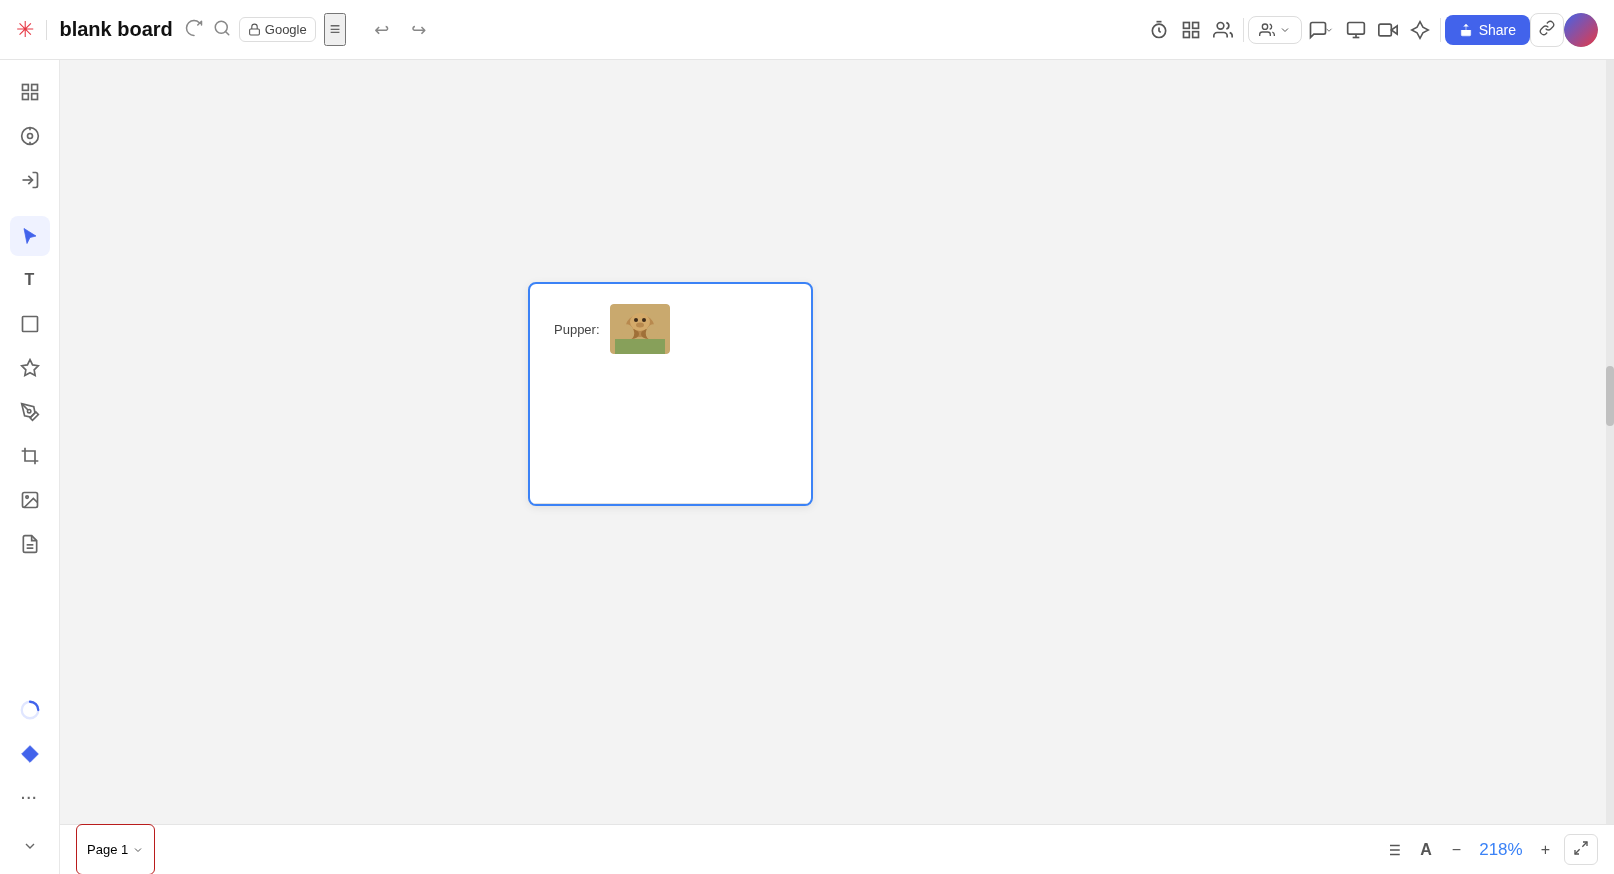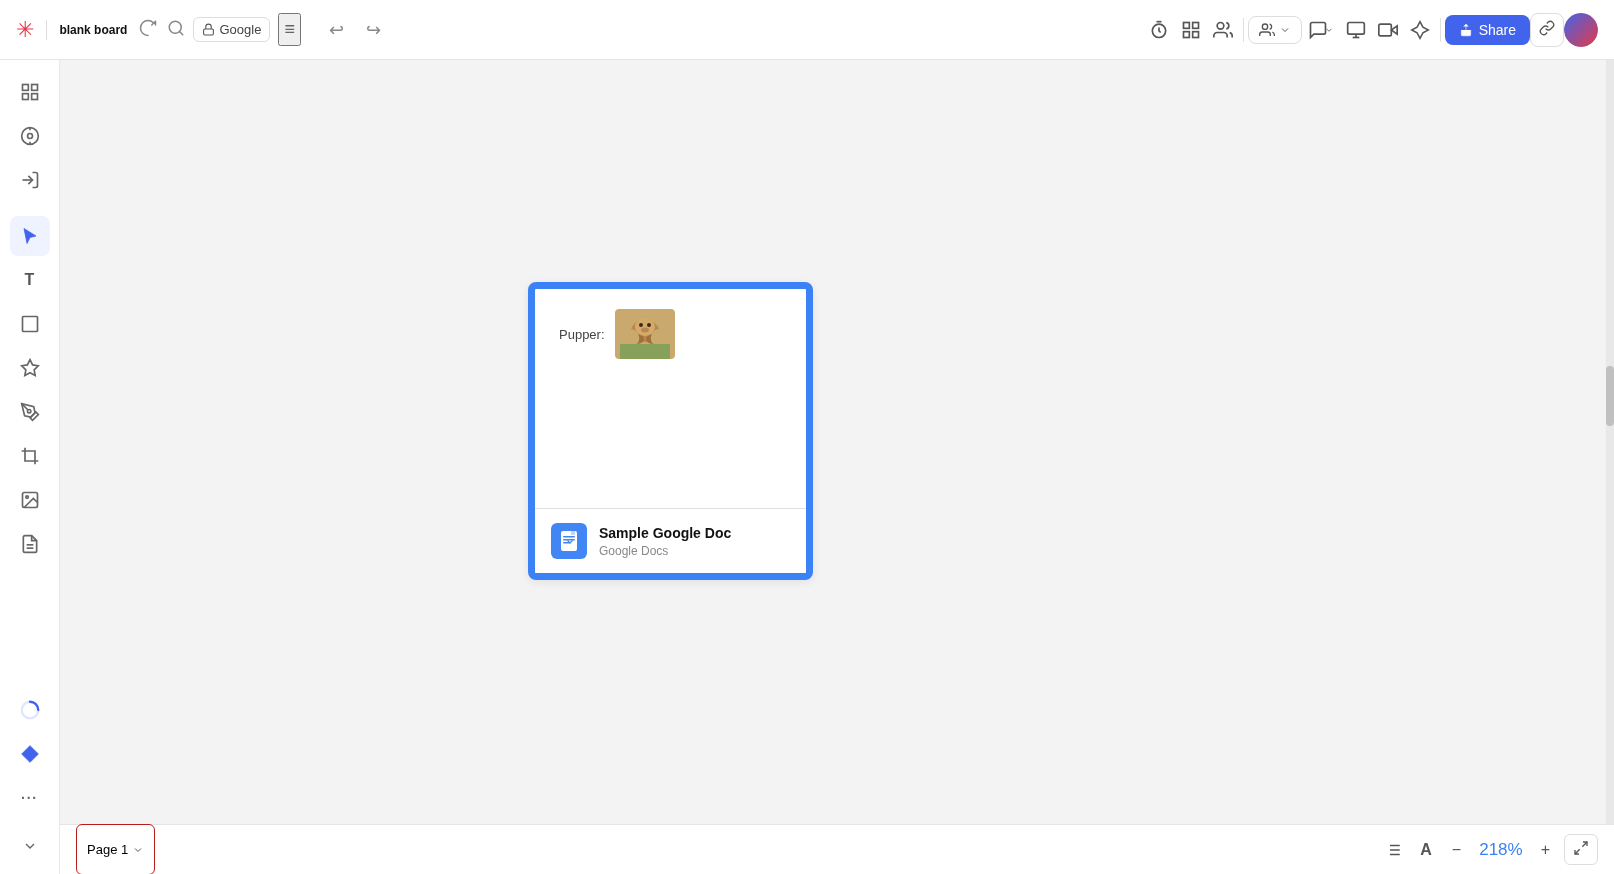--- a/index.html
+++ b/index.html
@@ -6,21 +6,21 @@
     body { font-family: -apple-system, BlinkMacSystemFont, 'Segoe UI', sans-serif; background: #f0f0f0; width: 1614px; height: 874px; overflow: hidden; position: relative; }
 
     
     .topbar {
       position: absolute; top: 0; left: 0; right: 0; height: 60px;
       background: #ffffff; border-bottom: 1px solid #e5e5e5;
       display: flex; align-items: center; padding: 0 16px; gap: 12px; z-index: 100;
     }
     .topbar-left { display: flex; align-items: center; gap: 8px; }
     .logo-icon { color: #e63946; font-size: 22px; cursor: pointer; }
-    .board-title { font-size: 12px; font-weight: 600; color: #111; }
+    .board-title { font-size: 20px; font-weight: 600; color: #111; }
     .topbar-left .sep { width: 1px; height: 20px; background: #ddd; margin: 0 4px; }
     .save-icon, .search-icon-top { color: #666; font-size: 16px; cursor: pointer; }
     .privacy-btn {
       display: flex; align-items: center; gap: 4px;
       font-size: 13px; color: #444; cursor: pointer; padding: 4px 8px;
       border-radius: 6px; border: 1px solid #ddd; background: #fff;
     }
     .menu-btn { color: #666; font-size: 18px; cursor: pointer; padding: 4px; }
 
     .topbar-mid { display: flex; align-items: center; gap: 6px; margin-left: 8px; }
@@ -60,21 +60,21 @@
     
     .canvas {
       position: absolute; top: 60px; left: 60px; right: 0; bottom: 0;
       background: #f3f3f3; overflow: hidden;
     }
 
     
     .card {
       position: absolute; top: 222px; left: 468px;
       width: 285px;
-      background: #ffffff; border: 7px solid #3b82f6; border-radius: 8px;
+      background: #ffffff; border: 2px solid #3b82f6; border-radius: 8px;
       overflow: hidden; box-shadow: 0 2px 8px rgba(0,0,0,0.08);
     }
     .card-top {
       padding: 20px 24px 16px;
       border-bottom: 1px solid #e0e0e0;
       min-height: 220px;
     }
     .card-row { display: flex; align-items: center; gap: 10px; margin-bottom: 18px; }
     .card-label { font-size: 13px; color: #444; white-space: nowrap; }
     .card-img-placeholder {
@@ -361,39 +361,20 @@
             <circle cx="34" cy="16" r="2" fill="#3d2b1a"></circle>
             <ellipse cx="30" cy="21" rx="4" ry="2.5" fill="#b8894e"></ellipse>
             <ellipse cx="18" cy="28" rx="6" ry="8" fill="#c9a96e" transform="rotate(-20 18 28)"></ellipse>
             <ellipse cx="42" cy="28" rx="6" ry="8" fill="#c9a96e" transform="rotate(20 42 28)"></ellipse>
             <rect x="5" y="35" width="50" height="15" fill="#87a05a" rx="0 0 3 3"></rect>
           </svg>
         </div>
       </div>
     </div>
 
-    <div class="card-bottom">
-      <div class="gdoc-icon">
-        <div class="gdoc-icon-inner">
-
-          <svg width="22" height="22" viewBox="0 0 22 22" fill="none">
-            <rect x="3" y="1" width="16" height="20" rx="2" fill="white"></rect>
-            <rect x="5" y="6" width="12" height="1.5" rx="0.75" fill="#4285f4"></rect>
-            <rect x="5" y="9" width="12" height="1.5" rx="0.75" fill="#4285f4"></rect>
-            <rect x="5" y="12" width="8" height="1.5" rx="0.75" fill="#4285f4"></rect>
-            <rect x="13" y="1" width="4" height="4" rx="0 2 0 0" fill="#c6d4f5"></rect>
-            <path d="M9.5 10.5 L12 13 L14.5 10.5" stroke="#4285f4" stroke-width="1.2" fill="none"></path>
-          </svg>
-        </div>
-      </div>
-      <div class="gdoc-text">
-        <span class="gdoc-title">Sample Google Doc</span>
-        <span class="gdoc-sub">Google Docs</span>
-      </div>
-    </div>
   </div>
 </div>
 
 <div class="right-scrollbar">
   <div class="right-scrollbar-thumb"></div>
 </div>
 
 <div class="bottombar">
   <div class="page-select">
     <span>Page 1</span>

